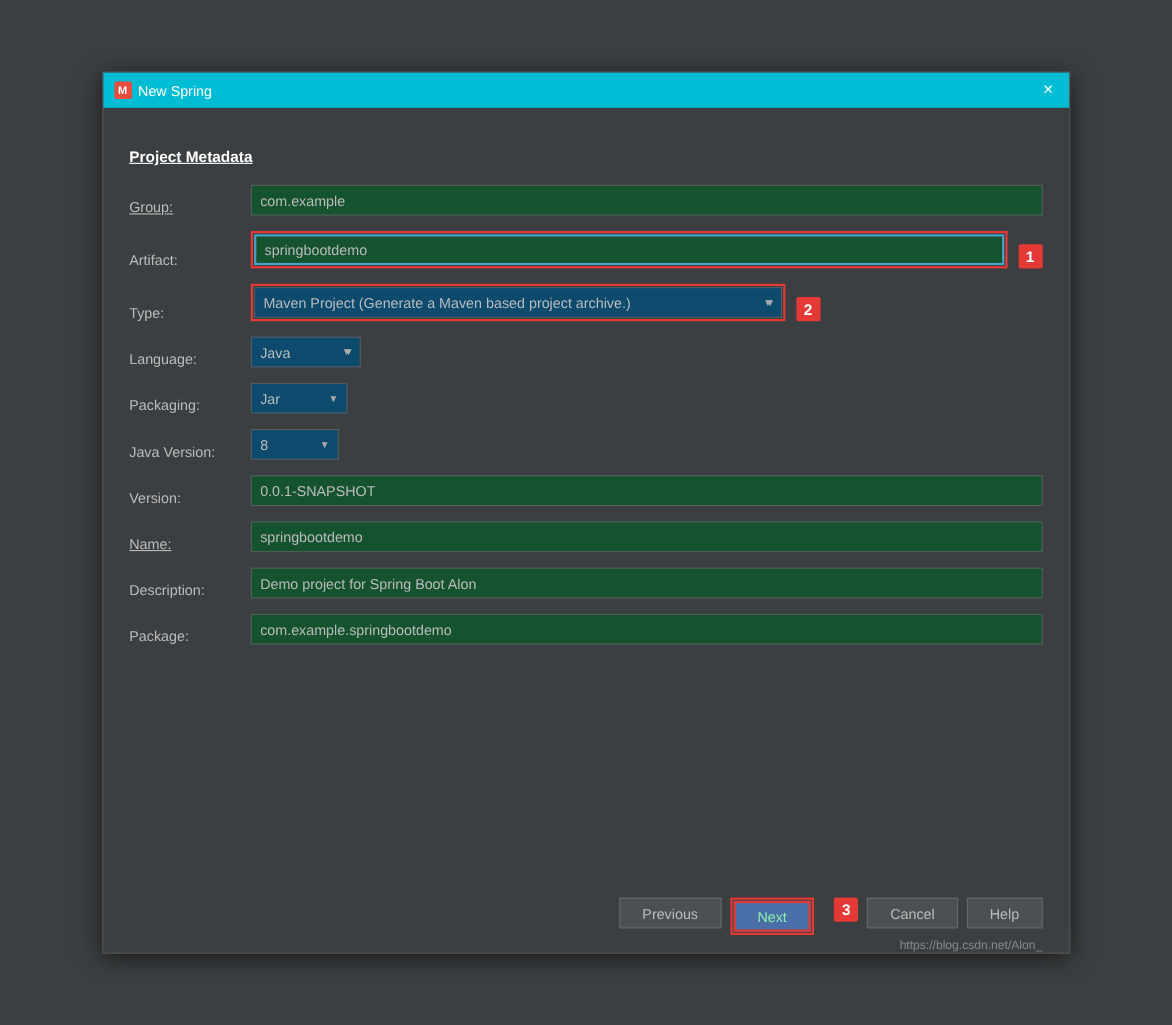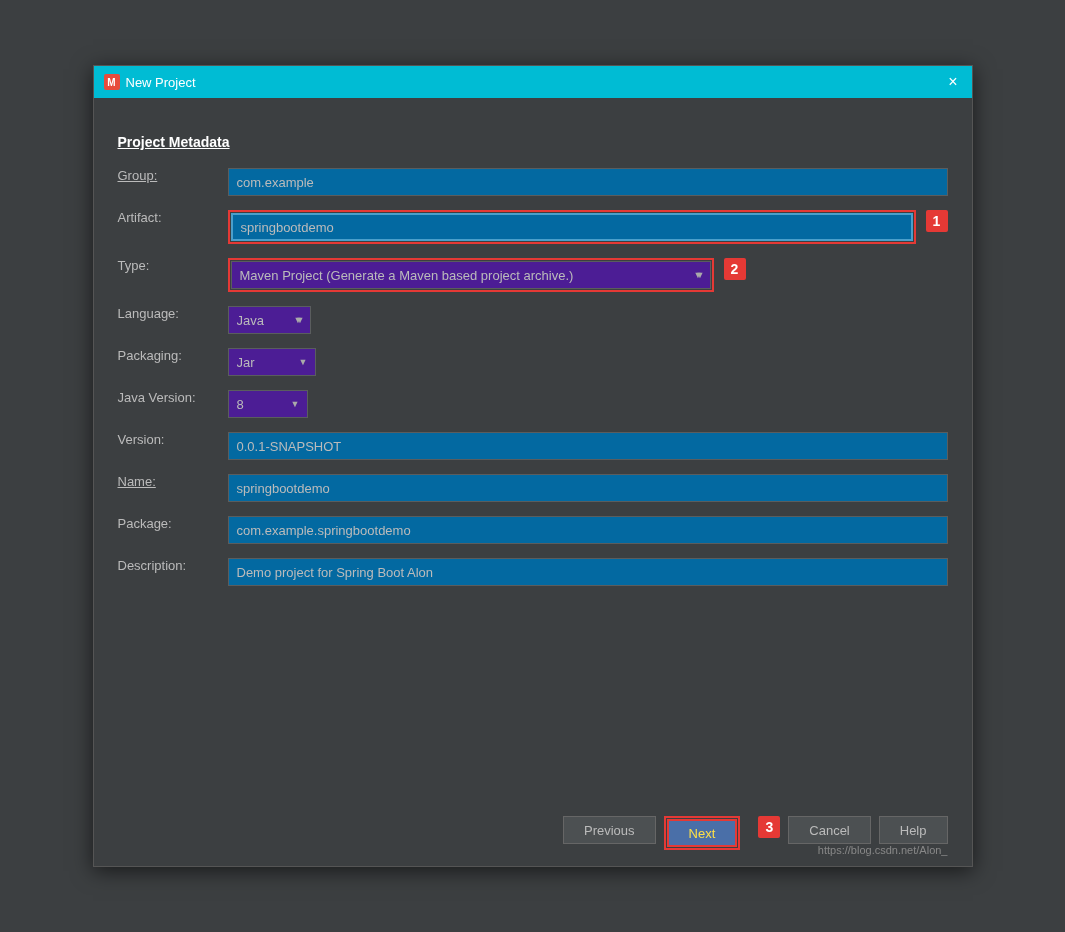--- a/index.html
+++ b/index.html
@@ -79,53 +79,53 @@
     .section-title {
       color: #ffffff;
       font-size: 14px;
       font-weight: bold;
       margin-bottom: 18px;
       text-decoration: underline;
     }
 
     .form-row {
       display: flex;
-      align-items: flex-start;
+      align-items: flex-end;
       margin-bottom: 14px;
     }
 
     .form-label {
       width: 110px;
       color: #bbbbbb;
       flex-shrink: 0;
       font-size: 13px;
     }
 
     .form-label.underline-first {
       text-decoration: underline;
       text-decoration-color: #bbbbbb;
     }
 
     .form-input {
       flex: 1;
-      background: #0369a1;
+      background: #14532d;
       border: 1px solid #5a5d5e;
       color: #bbbbbb;
       padding: 4px 8px;
       height: 28px;
       font-size: 13px;
       outline: none;
     }
 
     .artifact-input {
       border: 2px solid #4a9fcb !important;
     }
 
     .form-select {
-      background: #4c1d95;
+      background: #0c4a6e;
       border: 1px solid #5a5d5e;
       color: #bbbbbb;
       padding: 4px 8px;
       height: 28px;
       font-size: 13px;
       cursor: pointer;
       outline: none;
       appearance: none;
       -webkit-appearance: none;
       padding-right: 24px;
@@ -180,54 +180,54 @@
       padding: 16px 24px;
       display: flex;
       justify-content: flex-end;
       align-items: flex-start;
       gap: 8px;
       position: relative;
     }
 
     .footer-url {
       position: absolute;
-      bottom: 10px;
+      bottom: 0;
       right: 24px;
       font-size: 11px;
       color: #888;
     }
 
     .btn {
       height: 28px;
       padding: 0 20px;
       font-size: 13px;
       cursor: pointer;
       border: 1px solid #666;
       background: #4c5052;
       color: #bbbbbb;
       outline: none;
     }
 
     .btn-next {
       background: #4a6fa8;
       border: 2px solid #e53935;
-      color: #fde047;
+      color: #86efac;
     }
   </style>
 </head>
 <body>
 
 <div class="dialog-window">
 
   <div class="title-bar">
     <div class="title-bar-left">
       <div class="title-bar-icon">
         <span>M</span>
       </div>
-      <span class="title-text">New Project</span>
+      <span class="title-text">New Spring</span>
     </div>
     <button class="close-btn">×</button>
   </div>
 
   <div class="dialog-body">
     <div class="section-title">Project Metadata</div>
 
     <div class="form-row">
       <label class="form-label underline-first">Group:</label>
       <input class="form-input" type="text" value="com.example" style="">
@@ -251,21 +251,21 @@
           </select>
           <span style="position:absolute;right:8px;font-size:9px;color:#aaa;pointer-events:none;">▼</span>
         </div>
       </div>
       <span class="annotation-badge">2</span>
     </div>
 
     <div class="form-row">
       <label class="form-label">Language:</label>
       <div class="language-select-wrapper" style="position:relative;display:inline-flex;align-items:center;">
-        <select class="form-select" style="width:83px;">
+        <select class="form-select" style="width:100px;">
           <option>Java</option>
           <option>Kotlin</option>
           <option>Groovy</option>
         </select>
         <span style="position:absolute;right:8px;font-size:9px;color:#aaa;pointer-events:none;">▼</span>
       </div>
     </div>
 
     <div class="form-row">
       <label class="form-label">Packaging:</label>
@@ -294,27 +294,27 @@
       <label class="form-label">Version:</label>
       <input class="form-input" type="text" style="flex: 1 1 0%;" value="0.0.1-SNAPSHOT">
     </div>
 
     <div class="form-row">
       <label class="form-label underline-first">Name:</label>
       <input class="form-input" type="text" style="flex: 1 1 0%;" value="springbootdemo">
     </div>
 
     <div class="form-row">
+      <label class="form-label">Description:</label>
+      <input class="form-input" type="text" style="flex: 1 1 0%;" value="Demo project for Spring Boot Alon">
+    </div>
+
+    <div class="form-row">
       <label class="form-label">Package:</label>
       <input class="form-input" type="text" style="flex: 1 1 0%;" value="com.example.springbootdemo">
-    </div>
-
-    <div class="form-row">
-      <label class="form-label">Description:</label>
-      <input class="form-input" type="text" style="flex: 1 1 0%;" value="Demo project for Spring Boot Alon">
     </div>
   </div>
 
   <div style="flex:1; min-height:200px;"></div>
 
   <div class="dialog-footer">
     <button class="btn">Previous</button>
     <div style="display:flex;align-items:center;border:2px solid #e53935;padding:1px;">
       <button class="btn btn-next">Next</button>
     </div>

